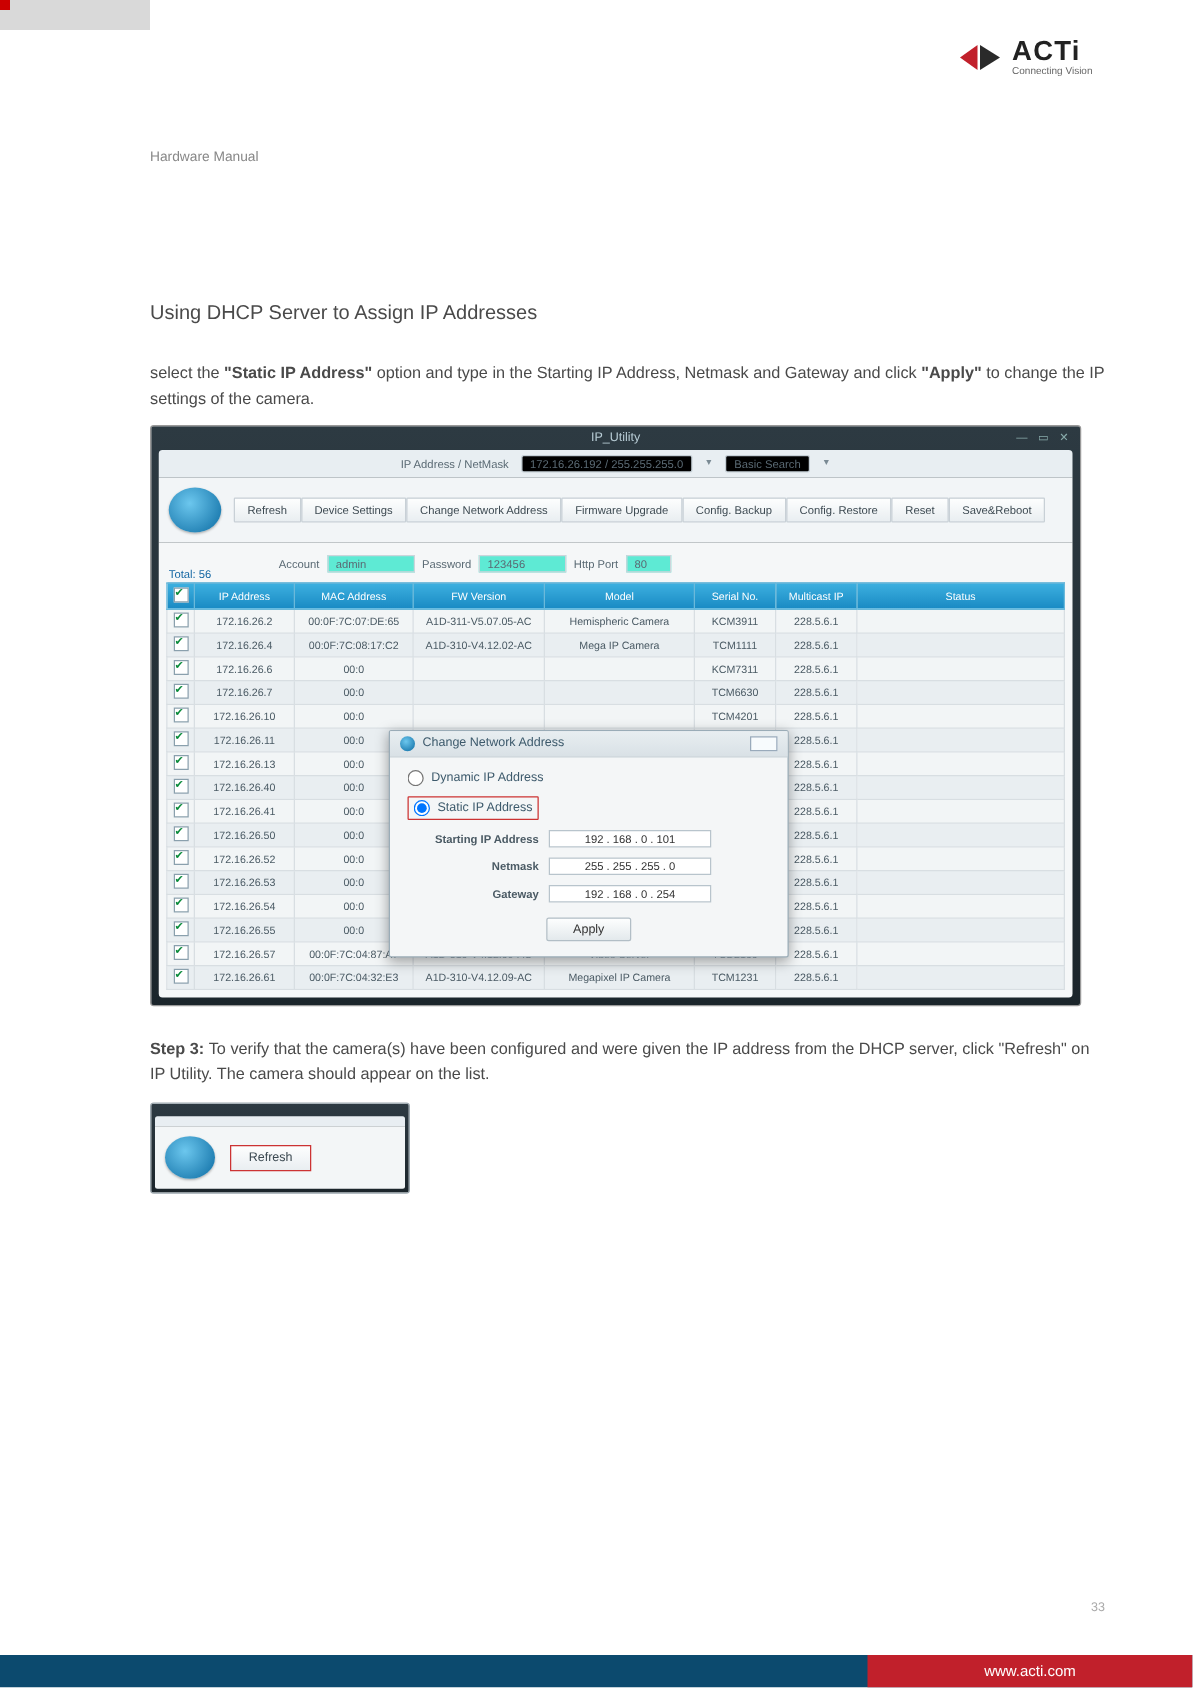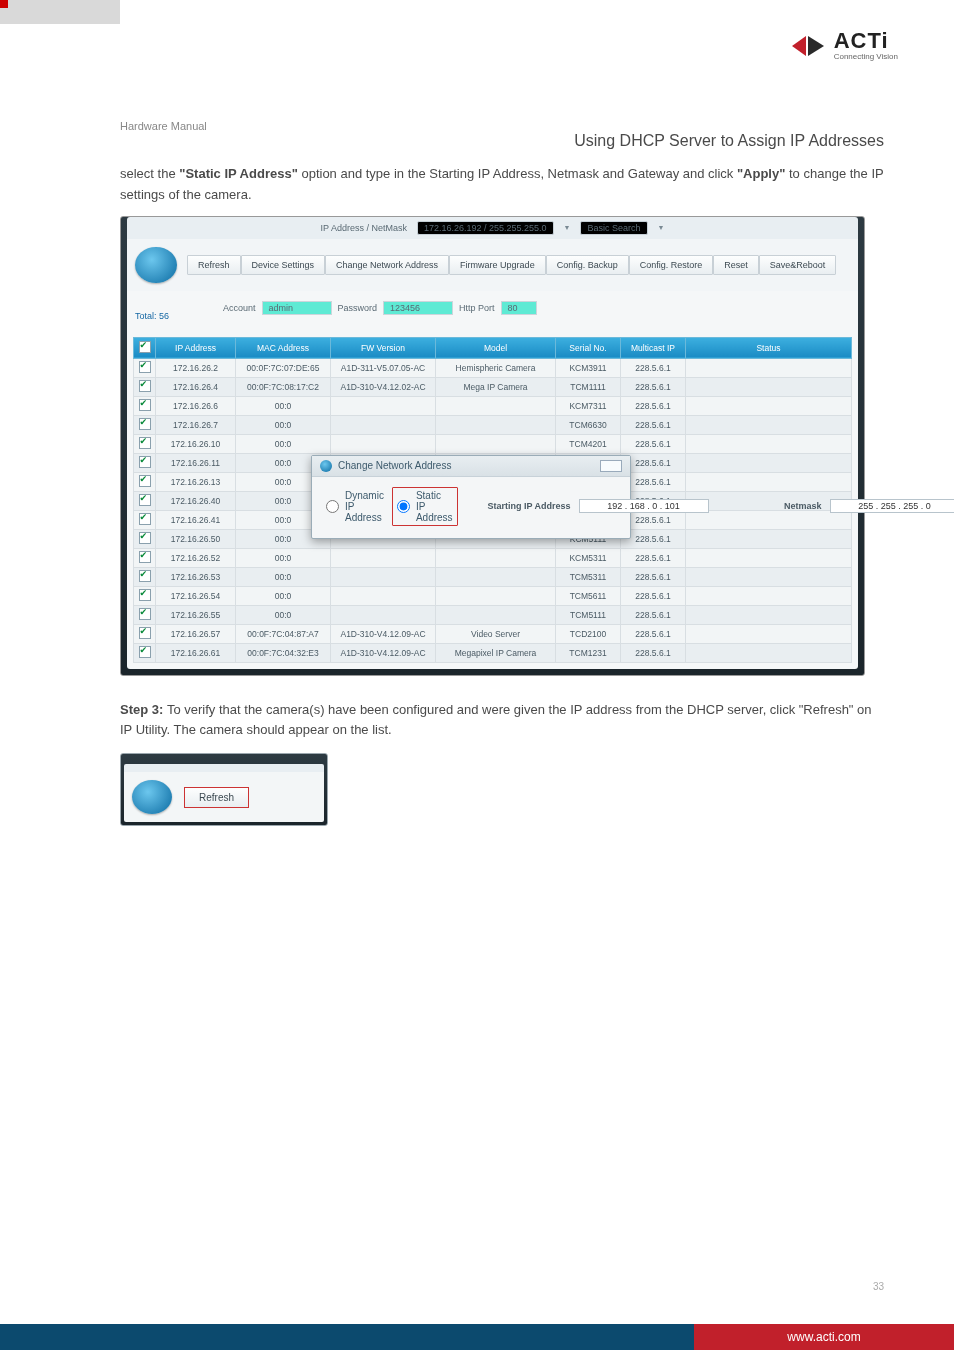--- a/index.html
+++ b/index.html
@@ -1,51 +1,51 @@
 <!DOCTYPE html>
 <html><head>
 <meta charset="utf-8">
 <style>
   * { box-sizing: border-box; margin: 0; padding: 0; }
   body { font-family: Arial, sans-serif; font-size: 13px; color: #333; background: #fff; width: 954px; position: relative; }
   .page-wrap { padding: 30px 70px 40px 120px; position: relative; min-height: 1350px; }
   .sidebar-stripe { position: absolute; left: 0; top: 0; width: 120px; height: 24px; background: #d9d9d9; }
   .corner { position: absolute; left: 0; top: 0; width: 8px; height: 8px; background: #c00; }
-  .logo-wrap { position: absolute; top: 30px; right: 56px; display: flex; align-items: center; gap: 6px; }
+  .logo-wrap { position: absolute; top: 30px; right: 80px; display: flex; align-items: center; gap: 6px; }
   .logo-mark { width: 40px; height: 28px; }
   .logo-text { font-size: 22px; font-weight: bold; letter-spacing: 1px; color: #222; line-height: 1; }
   .logo-sub { font-size: 8px; color: #666; }
-  .doc-title { font-size: 11px; color: #888; margin-top: 90px; }
-  .section-head { font-size: 16px; color: #4a4a4a; margin-bottom: 14px; text-align: right; }
+  .doc-title { font-size: 11px; color: #888; margin-top: 90px; margin-bottom: 110px; }
+  .section-head { font-size: 16px; color: #4a4a4a; margin-bottom: 28px; }
   .body-text { font-size: 13px; line-height: 1.6; color: #4a4a4a; margin-bottom: 10px; }
   .body-text b { font-weight: bold; }
   .screenshot { width: 745px; margin: 8px 0 24px 0; border: 1px solid #999; border-radius: 3px; background: linear-gradient(#2d3a42,#1b252b); position: relative; font-size: 10px; }
   .ss-title { color: #b9cdd6; text-align: center; padding: 4px 0; font-size: 10px; position: relative; }
   .ss-wincontrols { position: absolute; right: 6px; top: 4px; color: #8aa; font-size: 9px; letter-spacing: 3px; }
   .ss-searchbar { background: #e8eef2; margin: 0 6px; border-radius: 3px 3px 0 0; padding: 4px 8px; display: flex; align-items: center; justify-content: center; gap: 10px; font-size: 9px; color: #5a6a74; }
   .ss-searchbar .field { background: #000000; border: 1px solid #c5cfd6; padding: 1px 6px; border-radius: 2px; }
   .tri { font-size: 7px; color: #7a8a94; }
   .ss-toolbar { background: #f2f5f7; margin: 0 6px; padding: 8px; display: flex; align-items: center; gap: 0; }
   .ss-globe { width: 42px; height: 36px; background: radial-gradient(circle at 40% 35%,#6cc7ee,#0a6aa1); border-radius: 50%; margin-right: 10px; box-shadow: 0 1px 2px rgba(0,0,0,0.3); flex-shrink: 0; }
   .ss-btn { border: 1px solid #c8d0d6; background: linear-gradient(#fdfefe,#e9eef1); padding: 4px 10px; font-size: 9px; color: #3d4a52; border-radius: 1px; white-space: nowrap; }
   .ss-body { background: #f5f7f8; margin: 0 6px 6px 6px; padding: 6px 6px 6px 6px; border-radius: 0 0 3px 3px; }
   .ss-accrow { display: flex; align-items: center; gap: 6px; font-size: 9px; color: #5a6a74; margin: 4px 0 6px 44px; }
   .ss-input { background: #5eead4; border: 1px solid #ccd5db; padding: 1px 6px; width: 70px; font-size: 9px; }
   .ss-total { color: #1567a3; font-size: 9px; margin-left: 2px; margin-top: 4px; }
-  .ss-table { width: 100%; border-collapse: collapse; font-size: 8.5px; margin-top: 16px; table-layout: fixed; }
+  .ss-table { width: 100%; border-collapse: collapse; font-size: 8.5px; margin-top: 2px; table-layout: fixed; }
   .ss-table th { background: linear-gradient(#3db0e0,#1a8bc4); color: #fff; padding: 3px 4px; border: 1px solid #6bb9da; font-weight: normal; text-align: center; }
   .ss-table td { border: 1px solid #d8dee2; padding: 2px 4px; text-align: center; background: #f2f5f6; color: #4a5a64; white-space: nowrap; overflow: hidden; }
   .ss-table tr:nth-child(even) td { background: #e9eef1; }
   .chk { width: 12px; height: 12px; background: #fff; border: 1px solid #8aa0ad; display: inline-block; position: relative; }
   .chk::after { content: "✔"; color: #0a8a3a; font-size: 9px; position: absolute; left: 0; top: -2px; }
   .chk-hdr { background: #fff; }
   .dialog { position: absolute; left: 178px; top: 118px; width: 320px; background: #f4f6f7; border: 1px solid #9aacb7; border-radius: 2px; box-shadow: 0 3px 10px rgba(0,0,0,0.35); z-index: 5; font-size: 10px; }
   .dialog-title { background: linear-gradient(#e8eef1,#d9e1e6); padding: 4px 8px; font-size: 10px; color: #3d5a6c; display: flex; align-items: center; gap: 6px; border-bottom: 1px solid #c7d1d8; }
   .dialog-title .winbox { margin-left: auto; border: 1px solid #9ab; width: 22px; height: 12px; background: #f7fbfd; }
-  .dialog-body { padding: 10px 14px 12px 14px; display: flex; flex-direction: row; gap: 8px; }
+  .dialog-body { padding: 10px 14px 12px 14px; display: flex; flex-direction: column; gap: 8px; }
   .rad-row { display: flex; align-items: center; gap: 6px; color: #3d5a6c; }
   .rad-row.sel { border: 1.5px solid #c33; padding: 2px 4px; border-radius: 1px; width: fit-content; }
   .rad-row input { margin: 0; }
   .fld-row { display: flex; align-items: center; gap: 8px; }
   .fld-label { width: 105px; text-align: right; font-size: 9px; color: #4a5a64; font-weight: bold; }
   .ip-box { background: #fff; border: 1px solid #b8c4cc; padding: 1px 6px; font-size: 9px; width: 130px; text-align: center; }
   .apply-btn { background: linear-gradient(#fdfefe,#e3e9ec); border: 1px solid #b2bec6; padding: 3px 20px; font-size: 10px; border-radius: 2px; margin: 4px auto 0 auto; width: fit-content; cursor: pointer; }
   .small-shot { width: 208px; border: 1px solid #9ba7ae; border-radius: 3px; background: linear-gradient(#2d3a42,#1b252b); margin: 12px 0 0 0; position: relative; }
   .small-shot .sm-top { height: 10px; }
   .small-shot .sm-bar { background: #e8eef2; height: 8px; margin: 0 3px; border-radius: 2px 2px 0 0; }
@@ -79,20 +79,24 @@
 
   <div class="doc-title">Hardware Manual</div>
 
   <div class="section-head">Using DHCP Server to Assign IP Addresses</div>
 
   <p class="body-text">
     <span>select the </span><b>"Static IP Address"</b><span> option and type in the Starting IP Address, Netmask and Gateway and click </span><b>"Apply"</b><span> to change the IP settings of the camera.</span>
   </p>
 
   <div class="screenshot">
+    <div class="ss-title">
+      <span>IP_Utility</span>
+      <span class="ss-wincontrols">—  ▭  ✕</span>
+    </div>
     <div class="ss-searchbar">
       <span>IP Address / NetMask</span>
       <span class="field">172.16.26.192 / 255.255.255.0</span>
       <span class="tri">▼</span>
       <span class="field">Basic Search</span>
       <span class="tri">▼</span>
     </div>
     <div class="ss-toolbar">
       <div class="ss-globe"></div>
       <span class="ss-btn">Refresh</span>

